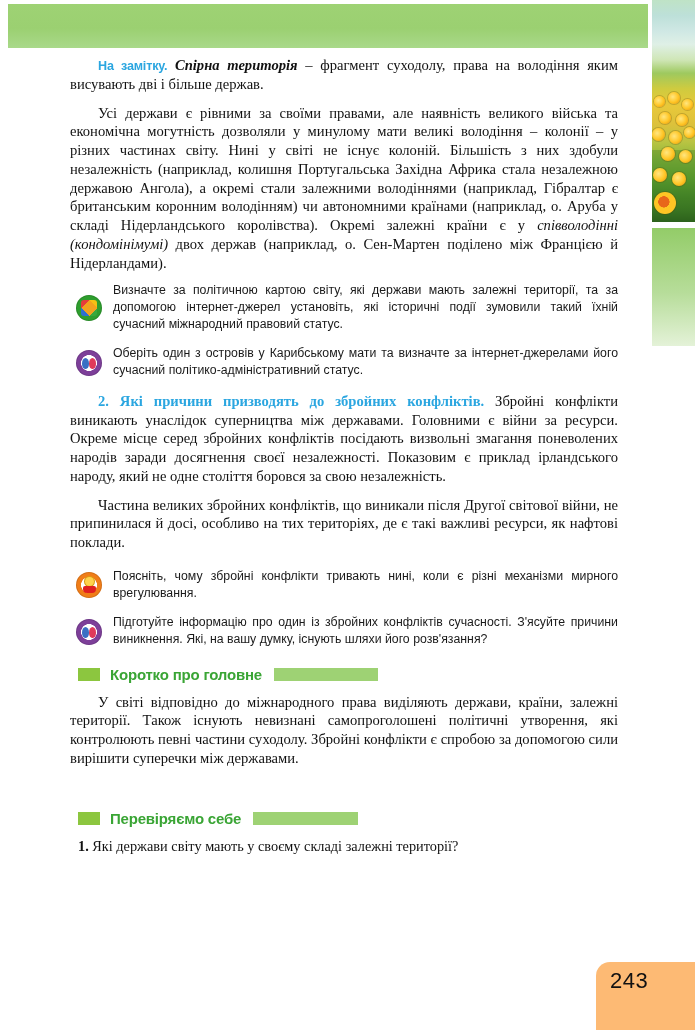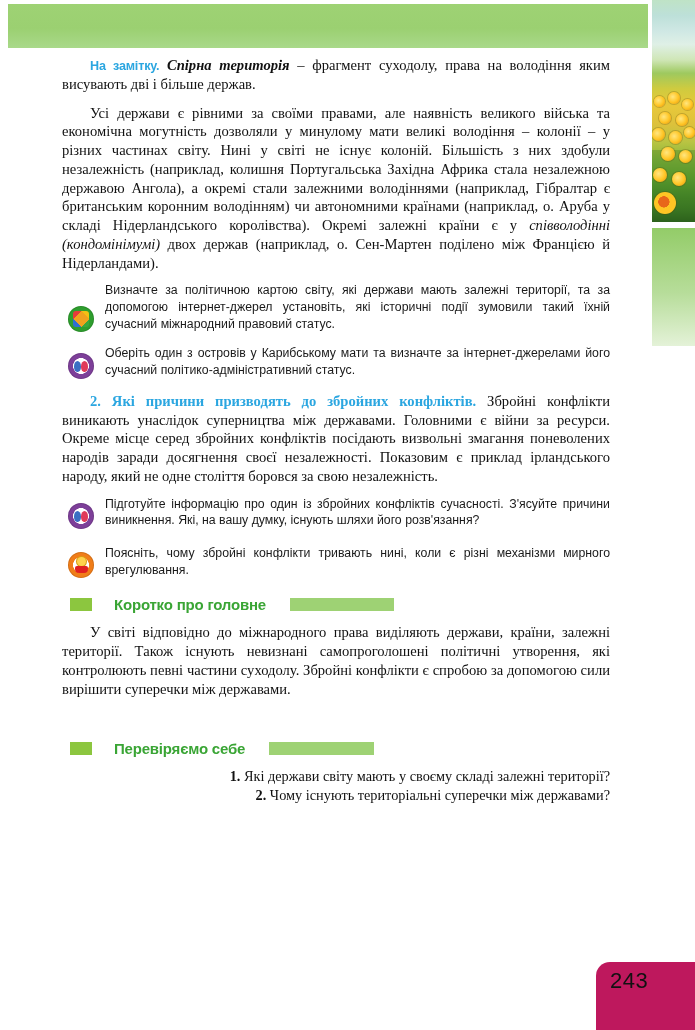--- a/index.html
+++ b/index.html
@@ -78,37 +78,37 @@
     height: 118px;
     background: linear-gradient(180deg, #93cc68 0%, #b7dd9a 55%, #e4f2d8 100%);
   }
 
   .page-number-box {
     position: absolute;
     left: 596px;
     top: 962px;
     width: 99px;
     height: 68px;
-    background: #be185d;
+    background: #fdba74;
     border-top-left-radius: 14px;
   }
   .page-number-box .num {
     position: absolute;
     left: 14px;
     top: 6px;
     font-family: "Liberation Sans", sans-serif;
     font-size: 22px;
     color: #111111;
     letter-spacing: .5px;
   }
 
   
   .content {
     position: absolute;
-    left: 62px;
+    left: 70px;
     top: 56px;
     width: 548px;
   }
 
   p.body {
     margin: 0 0 10px 0;
     font-size: 14.6px;
     line-height: 1.285;
     text-align: justify;
     text-indent: 28px;
@@ -131,21 +131,21 @@
     font-style: italic;
   }
   .qhead {
     color: #2ba6e0;
     font-weight: bold;
   }
 
   
   .task {
     display: flex;
-    align-items: flex-end;
+    align-items: center;
     margin: 8px 0 13px 0;
     padding-left: 6px;
   }
   .task .icon {
     flex: 0 0 auto;
     width: 26px;
     height: 26px;
     border-radius: 50%;
     margin-right: 11px;
     margin-top: 1px;
@@ -212,21 +212,20 @@
     width: 13px; height: 7px;
     background: #e02020;
     border-radius: 2px 2px 4px 4px;
   }
 
   
   .sec-head {
     display: flex;
     align-items: center;
     margin: 18px 0 10px 8px;
-    gap: 12px;
   }
   .sec-head .bar-left {
     width: 22px;
     height: 13px;
     background: #8cc63f;
     margin-right: 10px;
     flex: 0 0 auto;
   }
   .sec-head .title {
     font-family: "Liberation Sans", sans-serif;
@@ -244,21 +243,20 @@
     flex: 0 0 auto;
   }
   .sec-head.short .bar-right { width: 104px; }
   .sec-head.long  .bar-right { width: 105px; }
 
   
   .check-list {
     margin: 2px 0 0 8px;
     padding: 0;
     list-style: none;
-    text-align: right;
   }
   .check-list li {
     font-size: 14.3px;
     line-height: 1.31;
     color: #111111;
   }
   .check-list li .n {
     font-weight: bold;
   }
 </style>
@@ -310,50 +308,50 @@
       <span class="icon people">
         <span class="p p1"></span><span class="p p2"></span>
         <span class="h1"></span><span class="h2"></span>
       </span>
       <span class="txt">Оберіть один з островів у Карибському мати та визначте за інтернет-джерелами його сучасний політико-адміністративний статус.</span>
     </div>
 
     <p class="body"><span class="qhead">2. Які причини призводять до збройних конфліктів.</span><span> Збройні конфлікти виникають унаслідок суперництва між державами. Головними є війни за ресурси. Окреме місце серед збройних конфліктів посідають визвольні змагання поневолених народів заради досягнення своєї незалежності. Показовим є приклад ірландського народу, який не одне століття боровся за свою незалежність.</span></p>
 
 
+    <p class="body">Частина великих збройних конфліктів, що виникали після Другої світової війни, не припинилася й досі, особливо на тих територіях, де є такі важливі ресурси, як нафтові поклади.</p>
+
+    <div class="task" style="margin-top:16px;">
+      <span class="icon bulb">
+        <span class="glass"></span>
+          <span class="base"></span>
+      </span>
+      <span class="txt">Поясніть, чому збройні конфлікти тривають нині, коли є різні механізми мирного врегулювання.</span>
+    </div>
 
     <div class="task">
       <span class="icon people">
         <span class="p p1"></span><span class="p p2"></span>
         <span class="h1"></span><span class="h2"></span>
       </span>
       <span class="txt">Підготуйте інформацію про один із збройних конфліктів сучасності. З'ясуйте причини виникнення. Які, на вашу думку, існують шляхи його розв'язання?</span>
     </div>
 
-    <div class="task" style="margin-top:16px;">
-      <span class="icon bulb">
-        <span class="glass"></span>
-          <span class="base"></span>
-      </span>
-      <span class="txt">Поясніть, чому збройні конфлікти тривають нині, коли є різні механізми мирного врегулювання.</span>
-    </div>
-
     <div class="sec-head short">
       <span class="bar-left"></span>
       <span class="title">Коротко про головне</span>
       <span class="bar-right"></span>
     </div>
 
     <p class="body">У світі відповідно до міжнародного права виділяють держави, країни, залежні території. Також існують невизнані самопроголошені політичні утворення, які контролюють певні частини суходолу. Збройні конфлікти є спробою за допомогою сили вирішити суперечки між державами.</p>
 
     <div class="sec-head long" style="margin-top:42px;">
       <span class="bar-left"></span>
       <span class="title">Перевіряємо себе</span>
       <span class="bar-right"></span>
     </div>
 
     <ul class="check-list">
       <li><span class="n">1.</span><span> Які держави світу мають у своєму складі залежні території?</span></li>
-      <li><span class="n">2.</span><span> Чому існують територіальні суперечки між державами?</span></li>
     </ul>
 
   </div>
 </div>
 
 </body></html>

